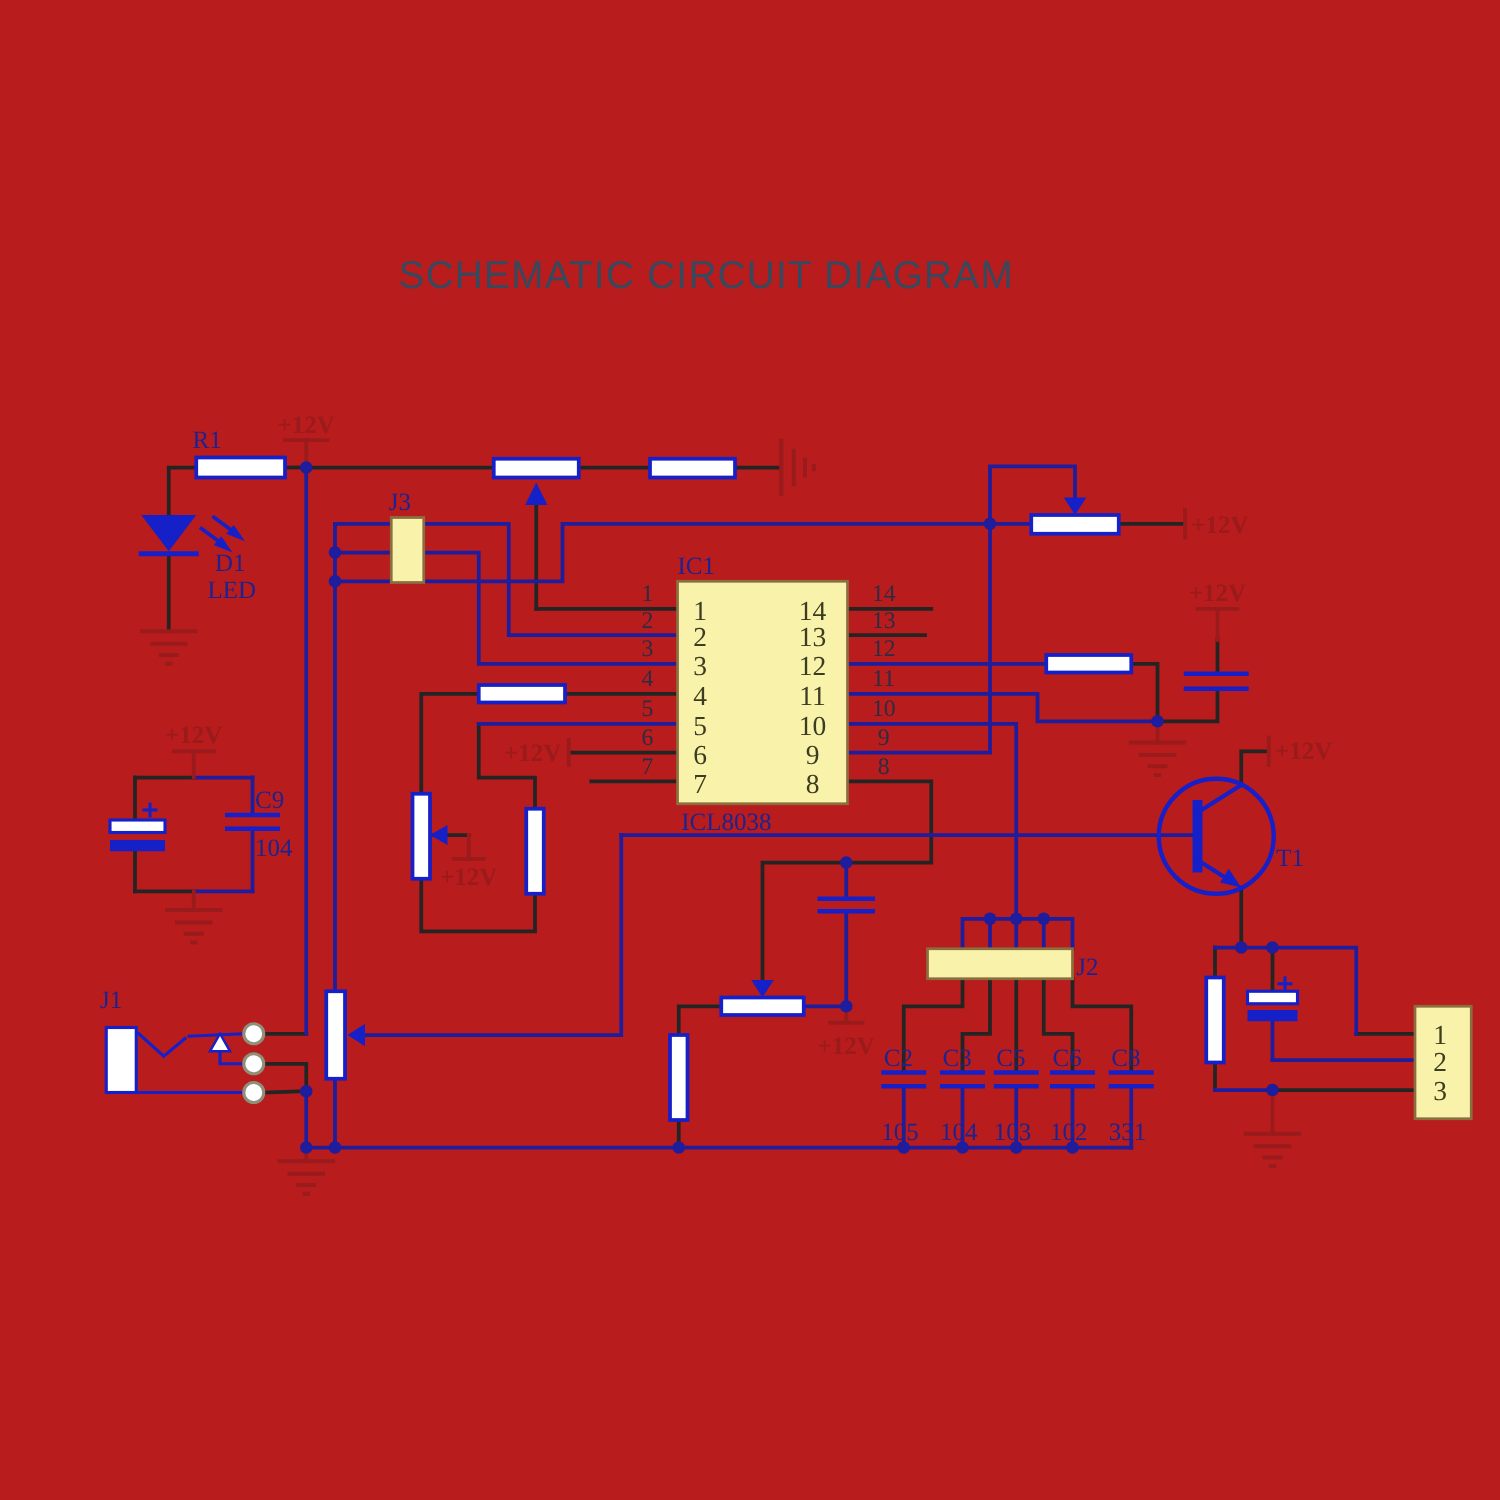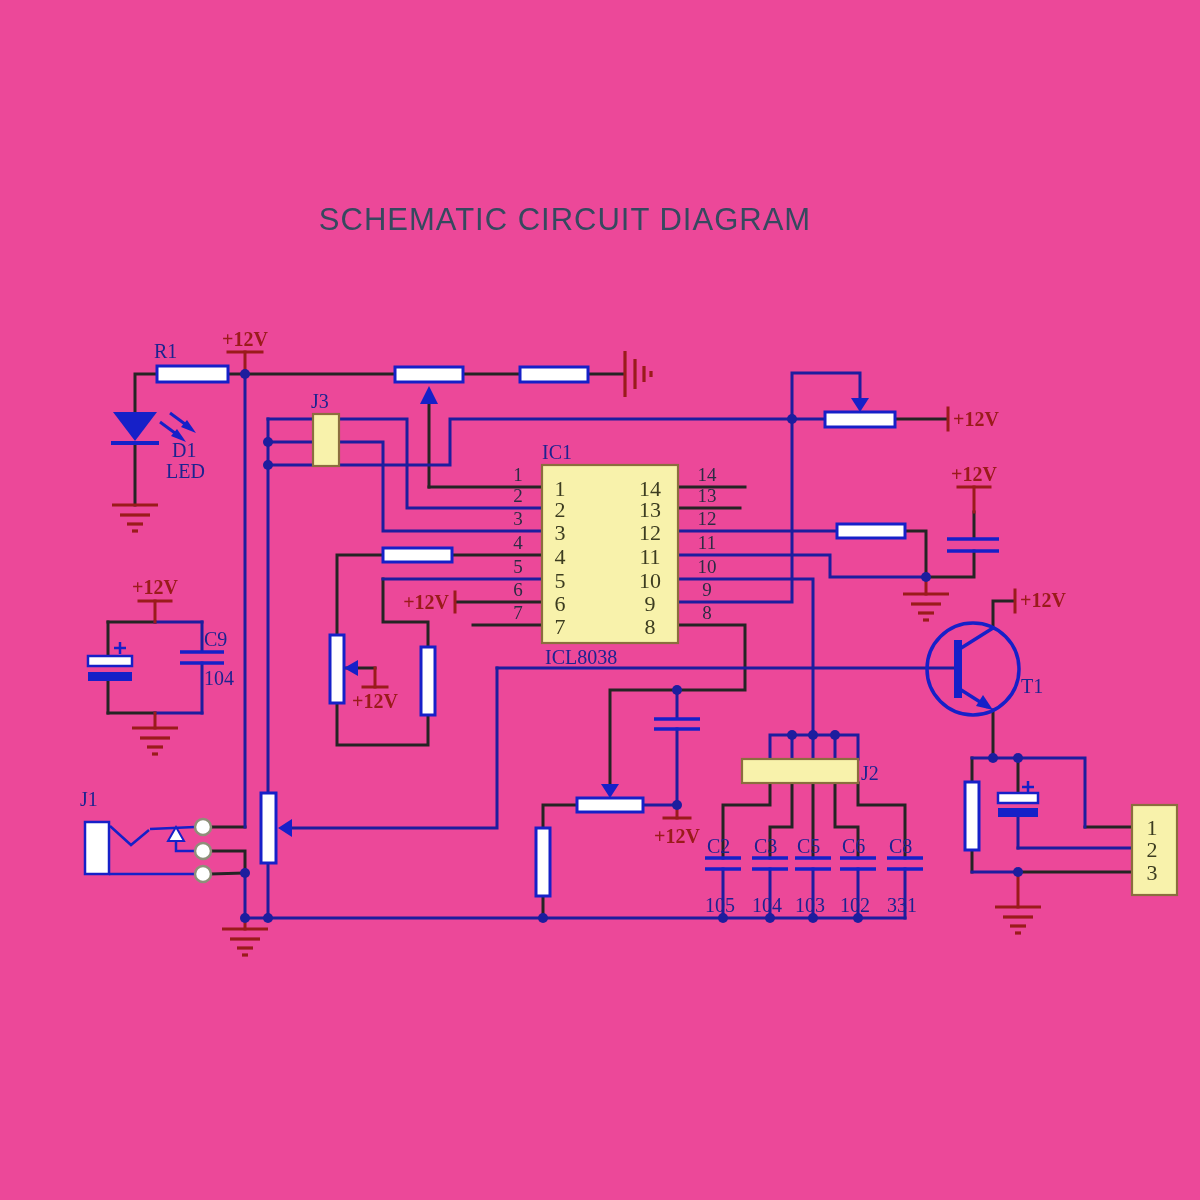--- a/index.html
+++ b/index.html
@@ -1,16 +1,16 @@
 <!DOCTYPE html>
 <html style="--wire-navy: #1d1d9e; --wire-black: #242424; --component-blue: #1620c8; --power-red: #9a1b1b; --box-fill: #f8f2ab; --box-border: #8b6e3e; --label-navy: #1c2390; --pin-outer: #2c2c44; --pin-inner: #3c3c20; --title-color: #36495f;"><head>
 <meta charset="utf-8">
 <style>
   html,body{margin:0;padding:0;background:#ffffff;}
-  .page{position:relative;width:1200px;height:1200px;background:#ec4899;overflow:hidden;
+  .page{position:relative;width:1200px;height:1200px;background:#b91c1c;overflow:hidden;
         font-family:"Liberation Serif", serif;}
   svg{position:absolute;left:0;top:0;}
   .title-text{font-family:"Liberation Sans", sans-serif;font-size:31px;letter-spacing:1px;
               fill:var(--title-color);}
   .wb{stroke:var(--wire-black);stroke-width:3;fill:none;stroke-linecap:square;}
   .wn{stroke:var(--wire-navy);stroke-width:3;fill:none;stroke-linecap:square;}
   .comp{stroke:var(--component-blue);stroke-width:3;fill:#ffffff;}
   .capline{stroke:var(--component-blue);stroke-width:3.5;fill:none;stroke-linecap:butt;}
   .bluefill{fill:var(--component-blue);stroke:none;}
   .pw{stroke:var(--power-red);stroke-width:3;fill:none;stroke-linecap:square;}

